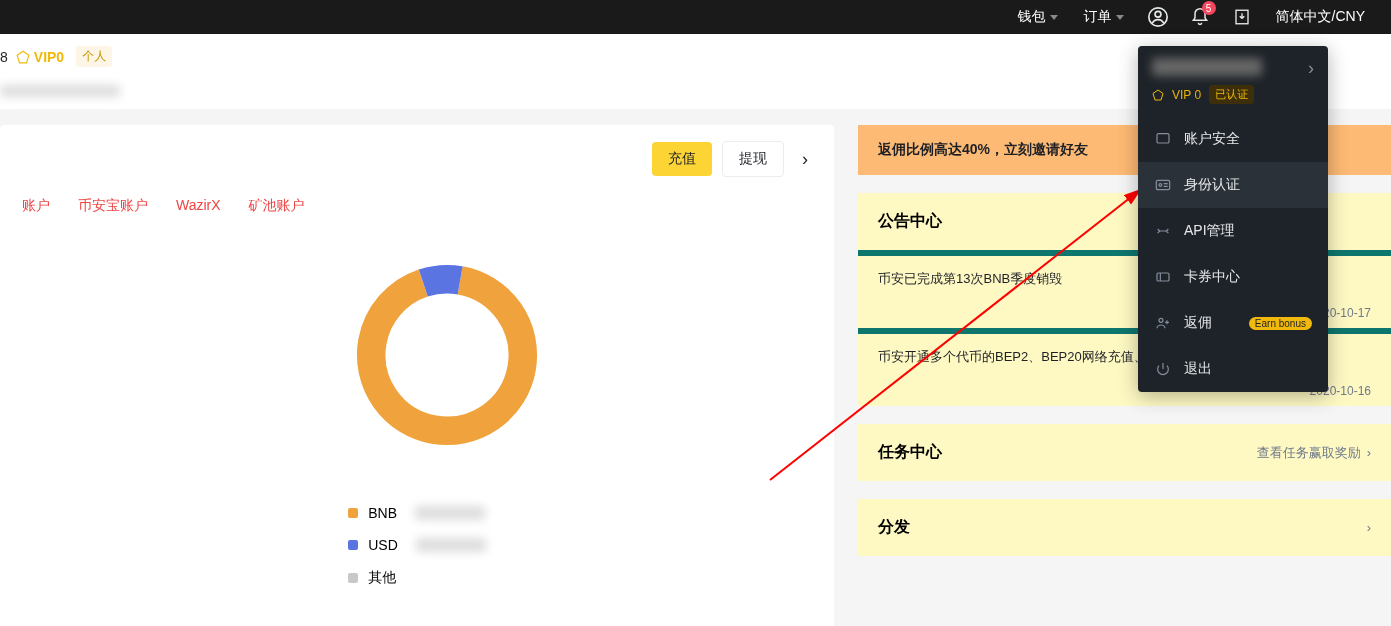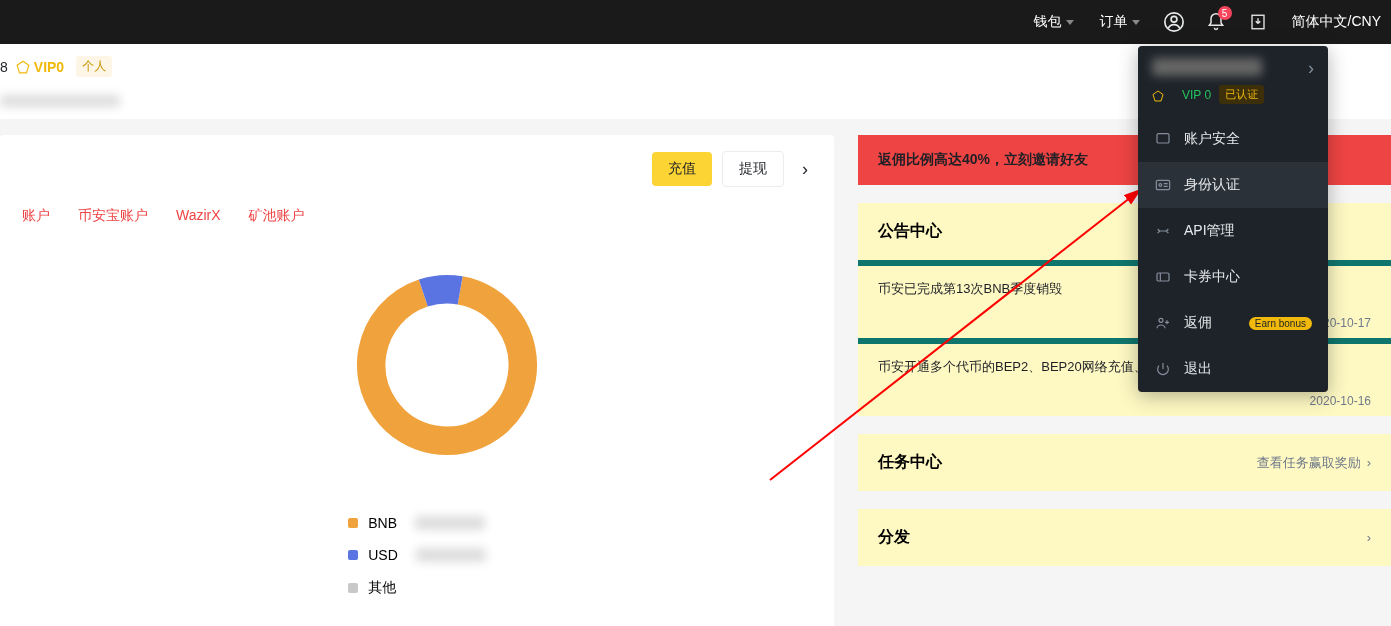--- a/index.html
+++ b/index.html
@@ -1,18 +1,18 @@
 <!DOCTYPE html>
 <html><head>
 <meta charset="utf-8">
 <style>
 * { margin: 0; padding: 0; box-sizing: border-box; font-family: -apple-system, BlinkMacSystemFont, "Segoe UI", Arial, sans-serif; }
 body { background: #f5f5f5; width: 1391px; height: 626px; overflow: hidden; position: relative; }
 
-.topbar { background: #1a1a1a; color: #fff; height: 44px; display: flex; align-items: center; justify-content: flex-end; padding-right: 0; gap: 6px; }
+.topbar { background: #1a1a1a; color: #fff; height: 34px; display: flex; align-items: center; justify-content: flex-end; padding-right: 16px; gap: 6px; }
 .topbar-item { color: #fff; display: flex; align-items: center; gap: 4px; font-size: 14px; padding: 0 10px; cursor: pointer; }
 .caret { width: 0; height: 0; border-left: 4px solid transparent; border-right: 4px solid transparent; border-top: 5px solid #888; }
 .topbar-icon { width: 36px; height: 36px; display: flex; align-items: center; justify-content: center; cursor: pointer; position: relative; }
 .badge { position: absolute; top: 2px; right: 2px; background: #f6465d; color: #fff; font-size: 10px; border-radius: 8px; min-width: 14px; height: 14px; display: flex; align-items: center; justify-content: center; padding: 0 3px; }
 
 .user-strip { background: #fff; padding: 12px 0 16px 0; display: flex; align-items: center; gap: 8px; }
 .vip-tag { color: #f0b90b; font-weight: 600; font-size: 14px; display: flex; align-items: center; gap: 4px; }
 .personal-tag { background: #fdf6e6; color: #c99400; font-size: 12px; padding: 2px 6px; border-radius: 3px; margin-left: 4px; }
 .blur-box { filter: blur(5px); background: #ddd; display: inline-block; border-radius: 2px; }
 
@@ -34,32 +34,32 @@
 
 .chart-row { display: flex; align-items: center; gap: 50px; padding: 30px 20px 50px 20px; flex-direction: column; }
 .donut { width: 200px; height: 200px; position: relative; margin-left: 60px; }
 .donut svg { transform: rotate(-80deg); }
 .legend { display: flex; flex-direction: column; gap: 16px; font-size: 14px; }
 .legend-row { display: flex; align-items: center; gap: 10px; }
 .sw { width: 10px; height: 10px; border-radius: 2px; }
 
 .verify-row { display: flex; justify-content: flex-end; padding: 18px; }
 
-.banner { background: #ef4444; color: #1e2026; padding: 16px 20px; font-weight: 600; font-size: 14px; width: 100%; }
+.banner { background: #fdba74; color: #1e2026; padding: 16px 20px; font-weight: 600; font-size: 14px; width: 100%; }
 
 .side-card { background: #fef9c3; }
 .side-head { display: flex; justify-content: space-between; align-items: center; padding: 18px 20px; font-weight: 600; font-size: 16px; }
 .side-link { font-size: 13px; font-weight: 400; color: #707a8a; cursor: pointer; display: flex; align-items: center; gap: 6px; justify-content: flex-end; }
 .news-item { padding: 14px 20px 14px 20px; font-size: 13px; color: #1e2026; border-top: 6px solid #0f766e; }
 .news-date { color: #707a8a; font-size: 12px; text-align: right; padding: 4px 20px 8px; }
 
 .dropdown { position: absolute; top: 46px; right: 63px; width: 190px; background: #1e2329; border-radius: 4px; box-shadow: 0 4px 20px rgba(0,0,0,.3); z-index: 50; overflow: hidden; }
 .dd-header { padding: 12px 14px 6px; display: flex; justify-content: space-between; align-items: flex-start; }
 .dd-vip-row { display: flex; align-items: center; gap: 8px; padding: 0 14px 12px; }
-.dd-vip { color: #22c55e; font-size: 12px; display: flex; align-items: flex-end; gap: 18px; }
+.dd-vip { color: #eab308; font-size: 12px; display: flex; align-items: center; gap: 8px; }
 .dd-verified { background: #3c2f0a; color: #f0b90b; font-size: 11px; padding: 2px 6px; border-radius: 3px; }
 .dd-item { display: flex; align-items: center; gap: 12px; padding: 14px 16px; color: #e6e8ea; font-size: 14px; cursor: pointer; }
 .dd-item:hover, .dd-item.hov { background: #2b3139; }
 .dd-icon { width: 18px; height: 18px; display: flex; align-items: center; justify-content: center; color: #848e9c; }
 .earn-badge { background: #f0b90b; color: #1e2026; font-size: 10px; padding: 1px 6px; border-radius: 8px; margin-left: auto; }
 
 .arrow-annot { position: absolute; pointer-events: none; z-index: 40; }
 </style>
 </head>
 <body>

